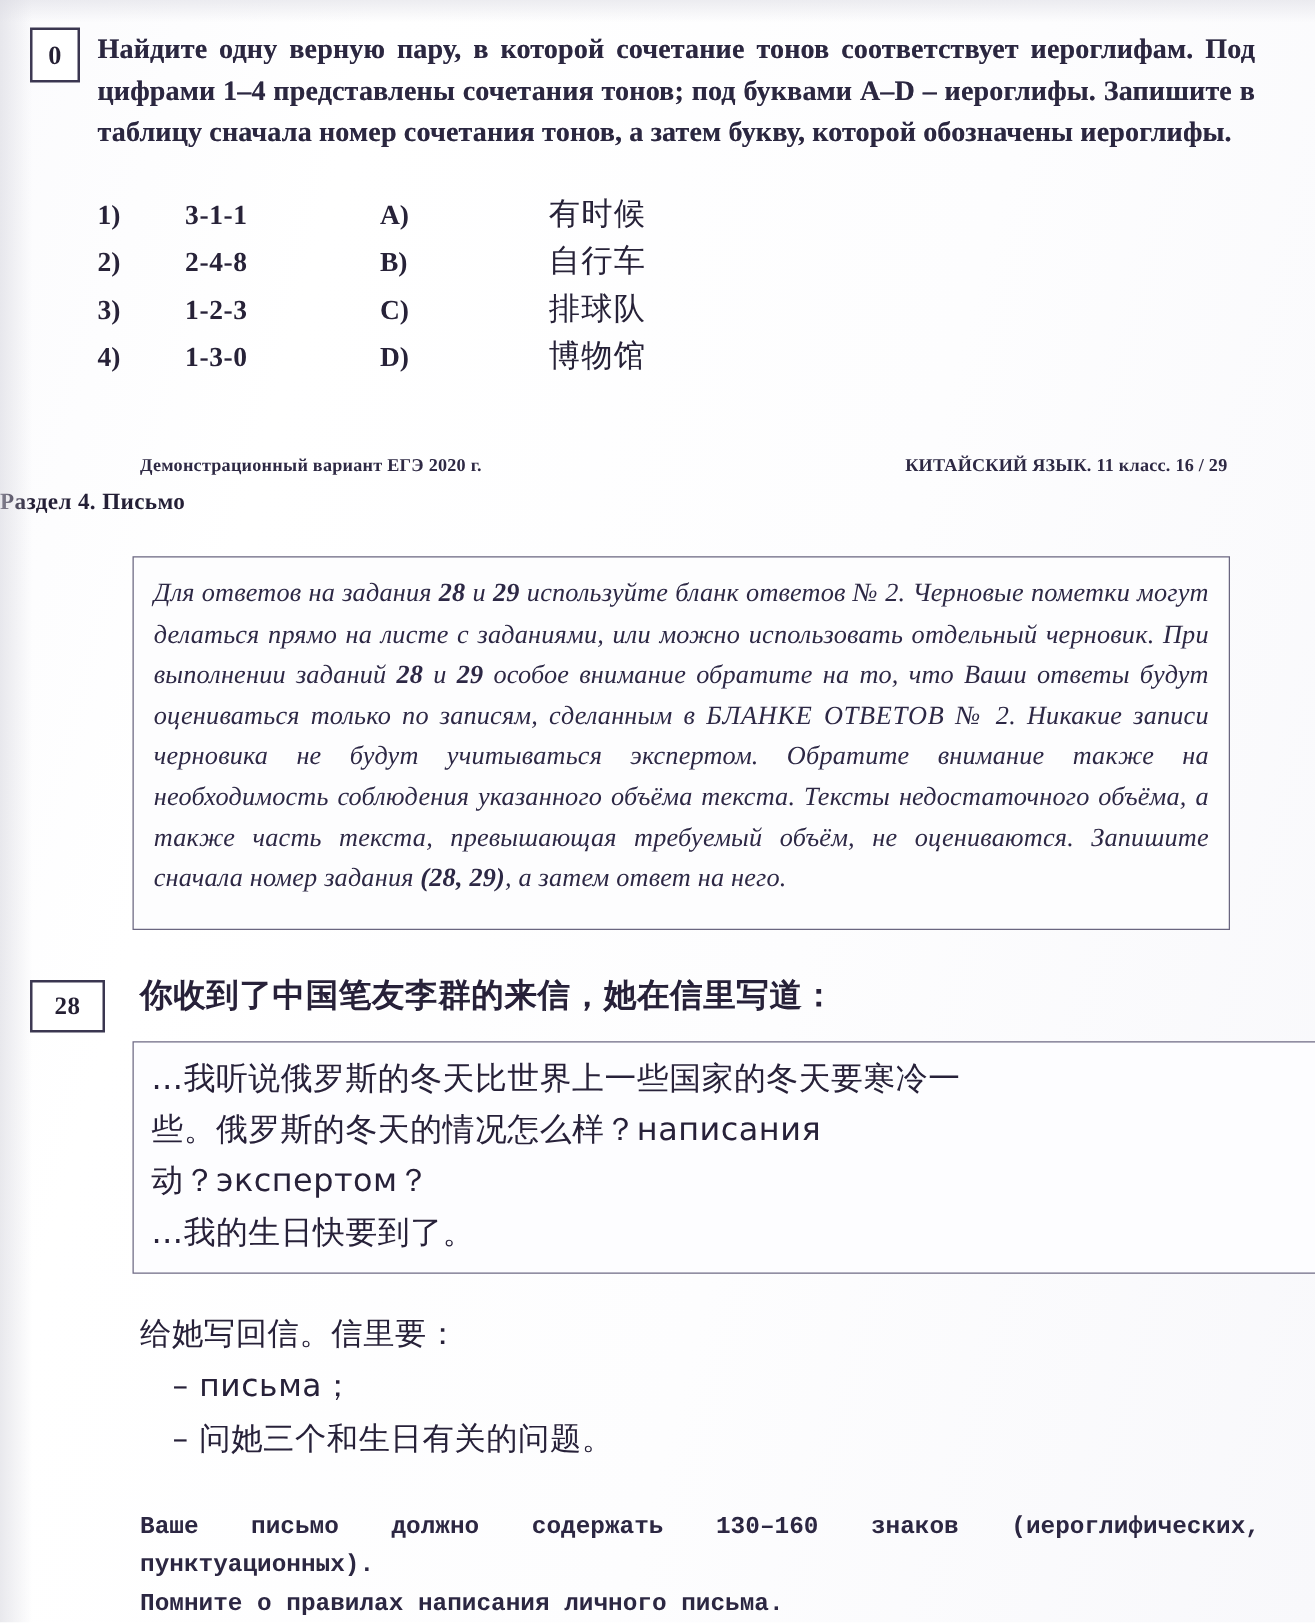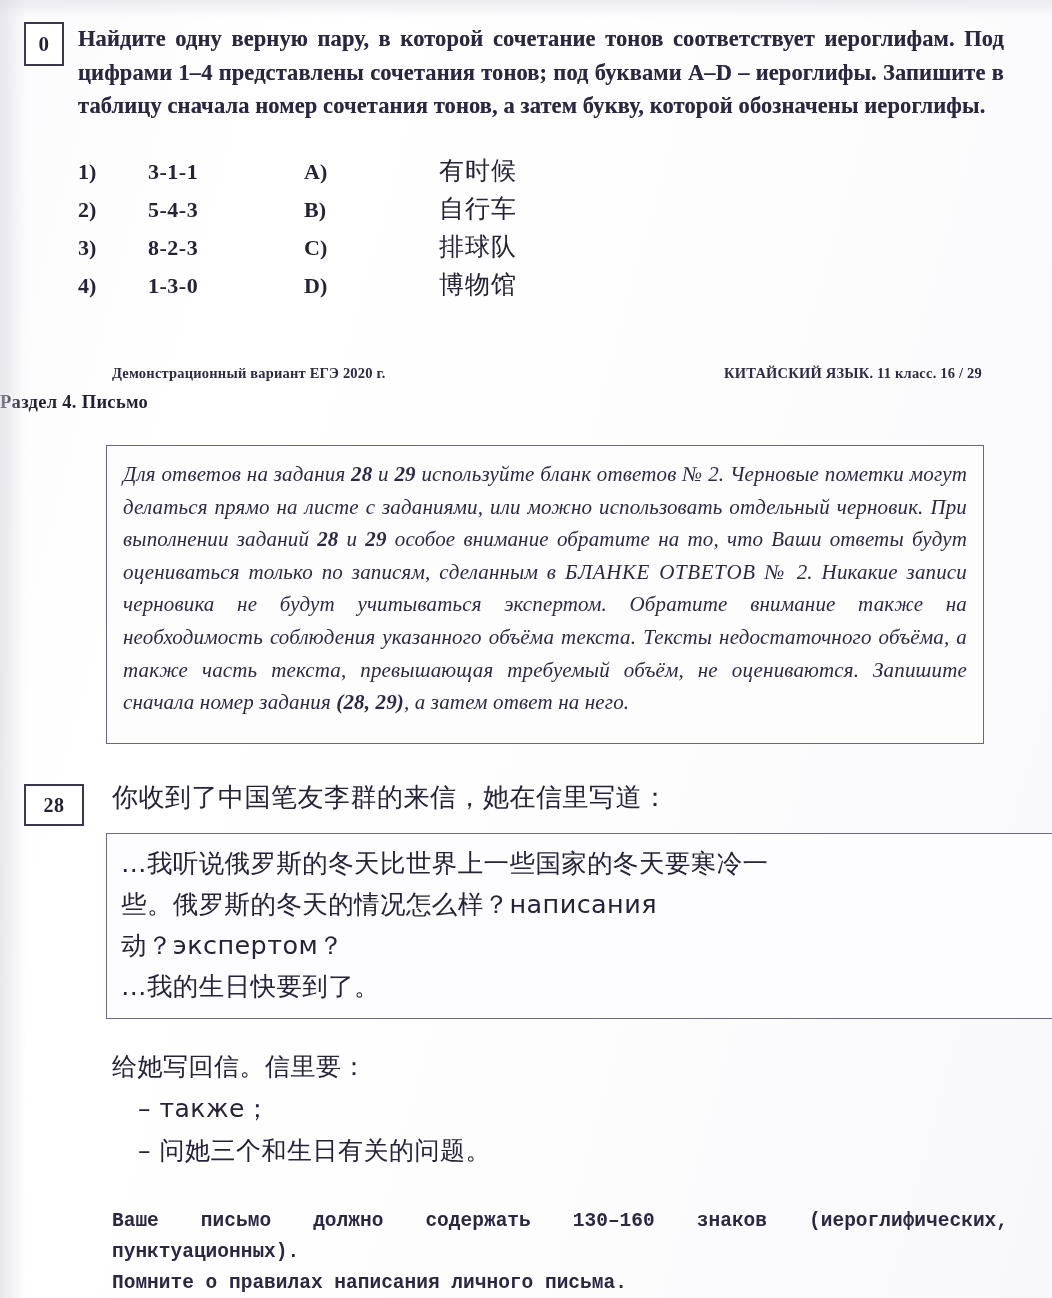--- a/index.html
+++ b/index.html
@@ -128,21 +128,21 @@
   
   .task-head {
     position: absolute;
     left: 112px;
     top: 780px;
     font-family: "DejaVu Sans", sans-serif;
     font-size: 26px;
     line-height: 34px;
     letter-spacing: .5px;
     color: #272139;
-    font-weight: 400;
+    font-weight: 700;
   }
 
   .letter-box {
     position: absolute;
     left: 106px;
     top: 833px;
     width: 1035px;
     box-sizing: border-box;
     border: 1.6px solid #6d6984;
     background: #fdfdff;
@@ -214,27 +214,27 @@
 
   <div class="options">
     <div class="orow">
       <span class="o-num">1)</span>
       <span class="o-tone">3-1-1</span>
       <span class="o-let">A)</span>
       <span class="o-hanzi">有时候</span>
     </div>
     <div class="orow">
       <span class="o-num">2)</span>
-      <span class="o-tone">5-4-3</span>
+      <span class="o-tone">2-4-8</span>
       <span class="o-let">B)</span>
       <span class="o-hanzi">自行车</span>
     </div>
     <div class="orow">
       <span class="o-num">3)</span>
-      <span class="o-tone">8-2-3</span>
+      <span class="o-tone">1-2-3</span>
       <span class="o-let">C)</span>
       <span class="o-hanzi">排球队</span>
     </div>
     <div class="orow">
       <span class="o-num">4)</span>
       <span class="o-tone">1-3-0</span>
       <span class="o-let">D)</span>
       <span class="o-hanzi">博物馆</span>
     </div>
   </div>
@@ -262,21 +262,21 @@
 
   <div class="letter-box">
     <p>…我听说俄罗斯的冬天比世界上一些国家的冬天要寒冷一</p>
     <p>些。俄罗斯的冬天的情况怎么样？написания</p>
     <p>动？экспертом？</p>
     <p>…我的生日快要到了。</p>
   </div>
 
   <div class="reply-block">
     <div>给她写回信。信里要：</div>
-    <div class="bullet">– также；</div>
+    <div class="bullet">– письма；</div>
     <div class="bullet">– 问她三个和生日有关的问题。</div>
   </div>
 
   <div class="foot-note">
     <div class="justified"><span class="plain">Ваше письмо должно содержать </span><span class="nums">130–160</span><span class="plain"> знаков (иероглифических, пунктуационных).</span></div>
     <div>Помните о правилах написания личного письма.</div>
   </div>
 
   <div class="scan-shade-l"></div>
   <div class="scan-shade-t"></div>

